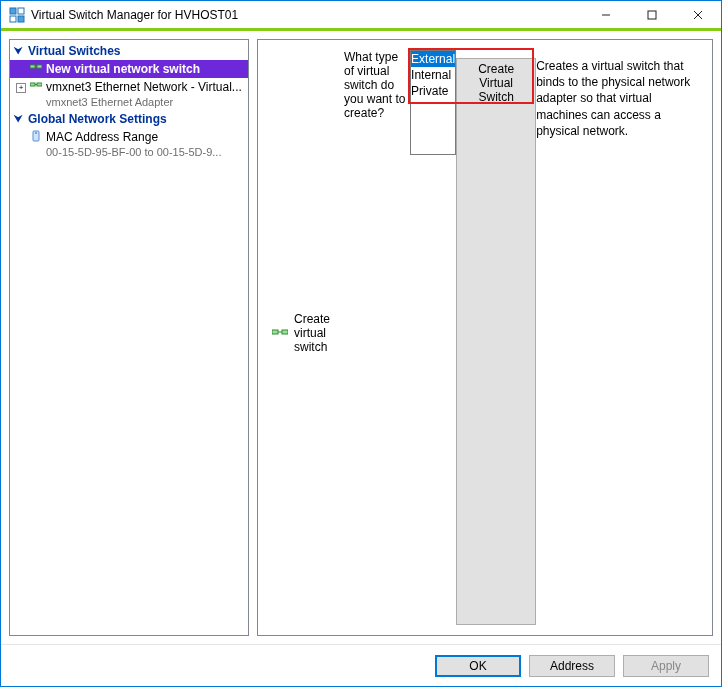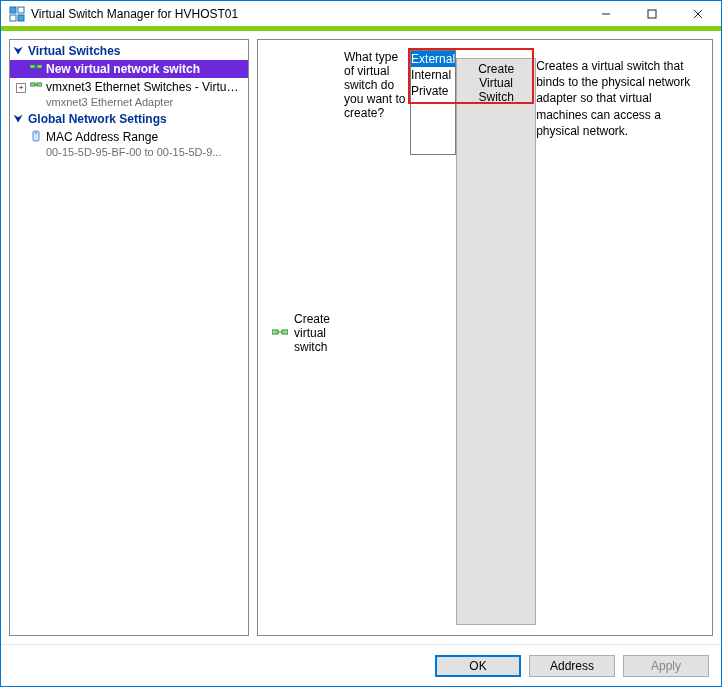--- a/index.html
+++ b/index.html
@@ -11,21 +11,21 @@
     border: 1px solid #0078d7;
     background: #fff;
     display: flex; flex-direction: column;
   }
 
   
   .titlebar {
     height: 30px;
     display: flex; align-items: center;
     background: #fff;
-    border-bottom: 5px solid #84cc16;
+    border-bottom: 3px solid #84cc16;
     font-size: 12px;
     color: #000;
   }
   .titlebar .app-icon { width: 16px; height: 16px; margin: 0 6px 0 8px; }
   .titlebar .title { flex: 1; }
   .win-controls { display: flex; height: 100%; }
   .win-btn {
     width: 46px; height: 100%;
     display: flex; align-items: center; justify-content: center;
     font-size: 13px; color: #222; cursor: default;
@@ -231,21 +231,21 @@
       </div>
 
       <div class="tree-item has-expander plus">
         <span class="tree-icon">
           <svg viewBox="0 0 12 12" width="12" height="12">
             <rect x="0" y="3" width="5" height="3" fill="#9de09d" stroke="#2e8b2e"></rect>
             <rect x="7" y="3" width="5" height="3" fill="#9de09d" stroke="#2e8b2e"></rect>
             <line x1="5" y1="4.5" x2="7" y2="4.5" stroke="#2e8b2e"></line>
           </svg>
         </span>
-        <span>vmxnet3 Ethernet Switches - Virtual...</span>
+        <span>vmxnet3 Ethernet Network - Virtual...</span>
       </div>
       <div class="tree-subtext">vmxnet3 Ethernet Adapter</div>
 
       <div class="tree-header">
         <span class="collapse-caret">⮟</span>
         <span>Global Network Settings</span>
       </div>
 
       <div class="tree-item">
         <span class="tree-icon">

